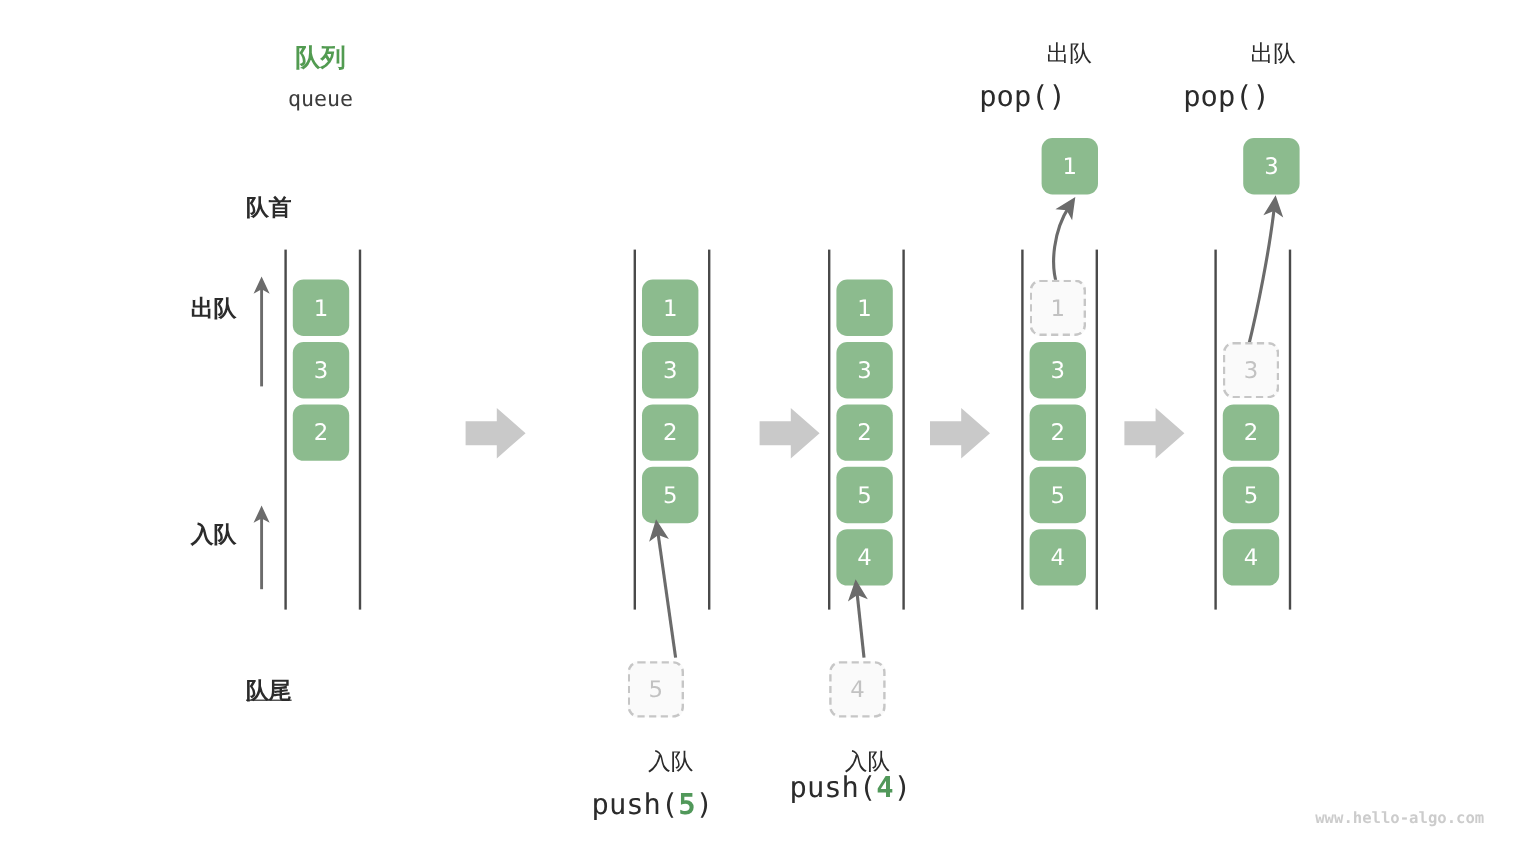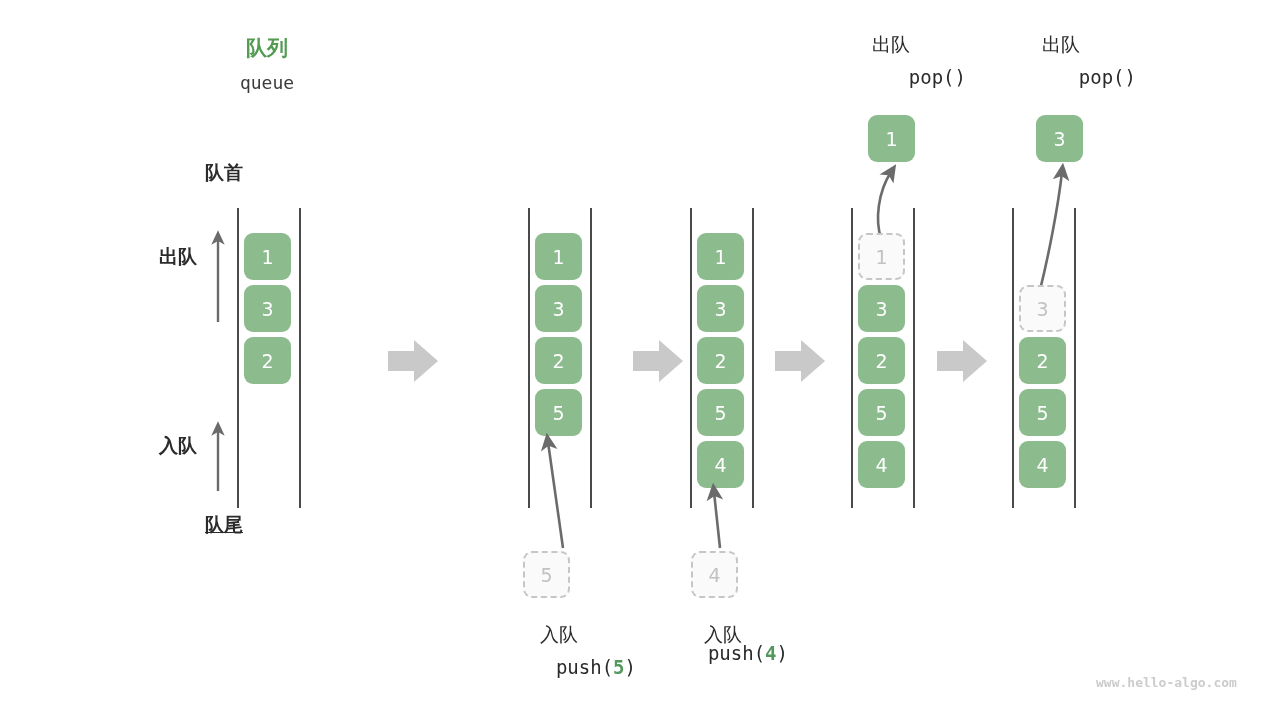--- a/index.html
+++ b/index.html
@@ -46,23 +46,23 @@
   }
   .op-cn {
     font-size: 19px;
     color: #2b2b2b;
     text-align: center;
     white-space: nowrap;
     font-family: Liberation Serif, serif;
   }
   .op-code {
     font-family: "DejaVu Sans Mono", "Liberation Mono", monospace;
-    font-size: 19px;
+    font-size: 24px;
     color: #2b2b2b;
-    text-align: right;
+    text-align: left;
     white-space: nowrap;
   }
   .op-code .hl { color: #51985a; font-weight: bold; }
 
   .watermark {
     font-family: "DejaVu Sans Mono", "Liberation Mono", monospace;
     font-size: 13px;
     color: #cccccc;
     white-space: nowrap;
   }
@@ -95,21 +95,21 @@
   svg { overflow: visible; }
 </style>
 </head>
 <body>
 
 <div id="stage">
 
   <div class="abs title-cn" style="left:205px; top:34px; width:124px;">队列</div>
   <div class="abs title-en" style="left:205px; top:72px; width:124px;text-align:center;">queue</div>
   <div class="abs label-cn" style="left:205px; top:160px; width:124px;">队首</div>
-  <div class="abs label-cn" style="left:205px; top:512px; width:124px;text-decoration:underline;">队尾</div>
+  <div class="abs label-cn" style="left:205px; top:563px; width:124px;text-decoration:underline;">队尾</div>
 
   <div class="abs op-cn" style="left:140px; top:244px; width:76px; font-weight:bold;">出队</div>
   <svg class="abs" style="left:208px; top:230px;" width="22" height="92">
     <defs>
       <marker id="ah-small" markerWidth="7" markerHeight="7" refX="3.2" refY="3.2" orient="auto">
         <path d="M0.4,0.4 L6.4,3.2 L0.4,6.0 L1.9,3.2 Z" fill="#6b6b6b"></path>
       </marker>
     </defs>
     <line x1="10" y1="92" x2="10" y2="8" stroke="#6b6b6b" stroke-width="2.4" marker-end="url(#ah-small)"></line>
   </svg>
@@ -138,21 +138,21 @@
   <div class="abs cell ghost" style="left:523px; top:551px;">5</div>
   <svg class="abs" style="left:540px; top:432px;" width="40" height="120">
     <defs>
       <marker id="ah-up" markerWidth="8" markerHeight="8" refX="3.6" refY="3.6" orient="auto">
         <path d="M0.4,0.4 L7.2,3.6 L0.4,6.8 L2.1,3.6 Z" fill="#6b6b6b"></path>
       </marker>
     </defs>
     <line x1="23" y1="116" x2="8" y2="10" stroke="#6b6b6b" stroke-width="2.6" marker-end="url(#ah-up)"></line>
   </svg>
   <div class="abs op-cn" style="left:494px; top:622px; width:130px;">入队</div>
-  <div class="abs op-code" style="left:506px; top:656px; width:130px;"><span>push(</span><span class="hl">5</span><span>)</span></div>
+  <div class="abs op-code" style="left:493px; top:656px; width:130px;"><span>push(</span><span class="hl">5</span><span>)</span></div>
 
   <svg class="abs" style="left:633px; top:340px;" width="52" height="42">
     <path d="M0,11 L26,11 L26,0 L50,21 L26,42 L26,31 L0,31 Z" fill="#c9c9c9"></path>
   </svg>
 
   <div class="abs rail" style="left:690px; top:208px; height:300px;"></div>
   <div class="abs rail" style="left:752px; top:208px; height:300px;"></div>
   <div class="abs cell" style="left:697px; top:233px;">1</div>
   <div class="abs cell" style="left:697px; top:285px;">3</div>
   <div class="abs cell" style="left:697px; top:337px;">2</div>

